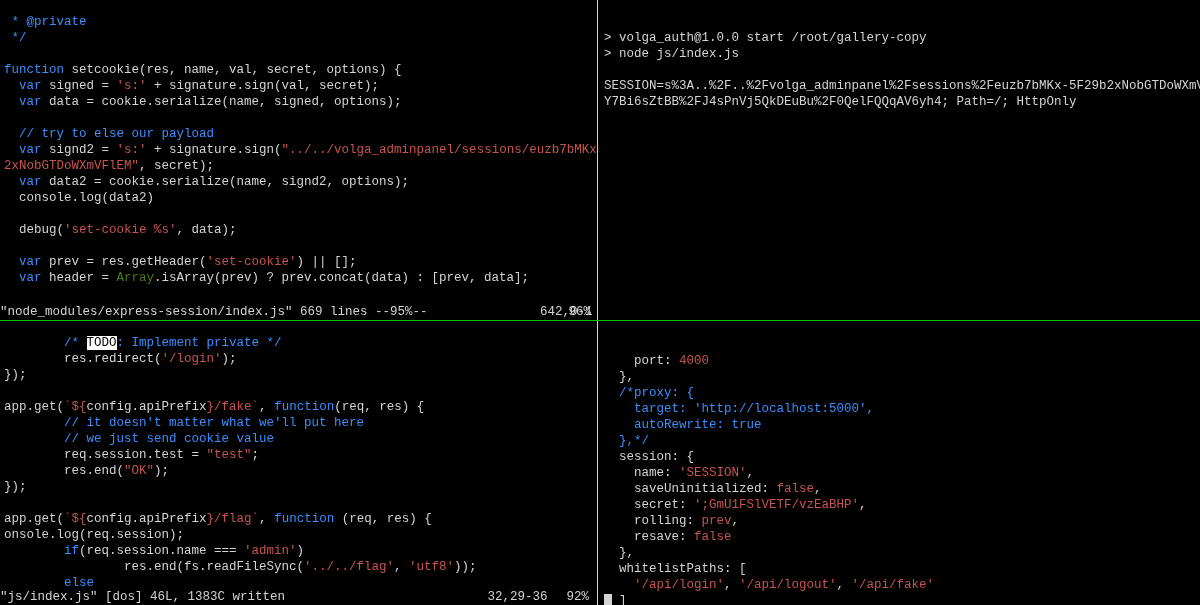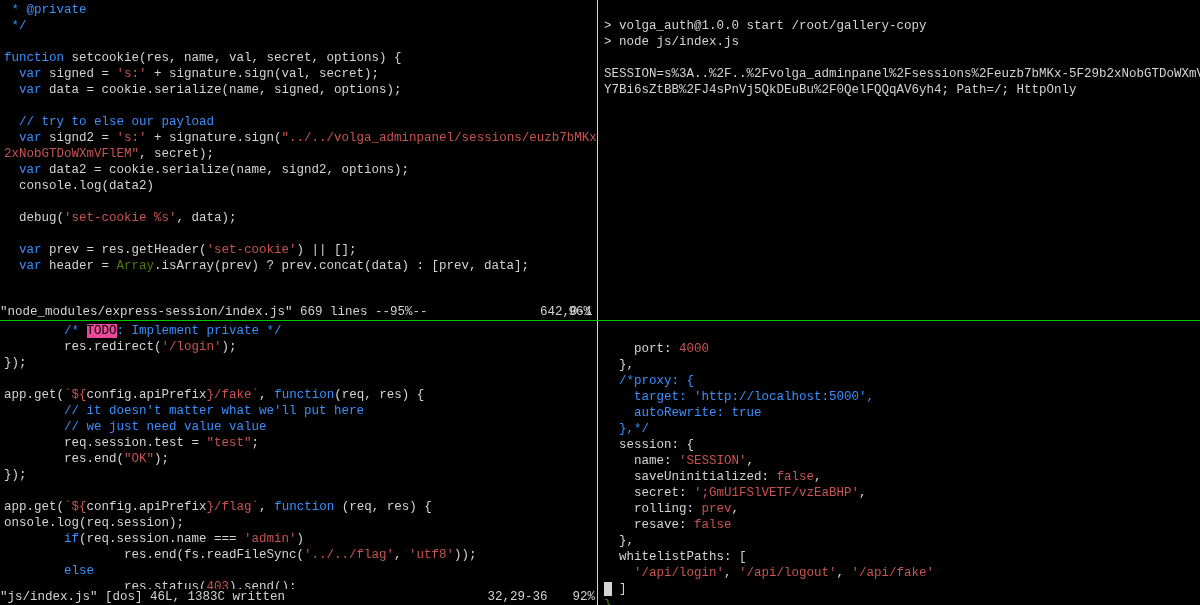--- a/index.html
+++ b/index.html
@@ -1,28 +1,28 @@
 <!DOCTYPE html>
 <html><head>
 <meta charset="utf-8">
 <style>
   html,body{margin:0;padding:0;background:#000;overflow:hidden}
   body{font-family:Consolas,'Courier New',monospace;font-size:12.5px;line-height:16px;color:#d4d4d4;width:1200px;height:605px;position:relative}
   .pane{position:absolute;overflow:hidden}
   .status{position:absolute;bottom:0;left:0;right:0;height:16px;color:#d4d4d4;background:#000;white-space:pre}
   .vert-border{position:absolute;top:0;bottom:0;width:1px;background:#d4d4d4}
   .hor-border{position:absolute;left:0;right:0;height:1px;background:#00c800}
-  .code{white-space:pre;padding:2px 4px}
+  .code{white-space:pre;padding:14px 4px}
   
   .kw{color:#3a8fff}      
   .str{color:#c75450}     
   .cmt{color:#3a8fff}
   .num{color:#c75450}
   .arr{color:#4d7c0f}     
-  .hl{background:#ec4899;color:#000}
+  .hl{background:#ffffff;color:#000}
   .true{color:#c75450}
   .false{color:#c75450}
   .cursor{background:#d4d4d4;color:#000}
 </style>
 </head>
 <body>
 
 <div class="vert-border" style="left:597px"></div>
 
 <div class="hor-border" style="top:320px"></div>
@@ -59,33 +59,33 @@
 </div>
 </div>
 
 <div class="pane" style="left:0;top:321px;width:597px;height:284px">
 <div class="code">        <span class="cmt">/* </span><span class="hl">TODO</span><span class="cmt">: Implement private */</span>
         res.redirect(<span class="str">'/login'</span>);
 });
 
 app.get(<span class="str">`${</span>config.apiPrefix<span class="str">}</span><span class="str">/fake</span><span class="str">`</span>, <span class="kw">function</span>(req, res) {
         <span class="cmt">// it doesn't matter what we'll put here</span>
-        <span class="cmt">// we just need value value</span>
+        <span class="cmt">// we just send cookie value</span>
         req.session.test = <span class="str">"test"</span>;
         res.end(<span class="str">"OK"</span>);
 });
 
 app.get(<span class="str">`${</span>config.apiPrefix<span class="str">}</span><span class="str">/flag</span><span class="str">`</span>, <span class="kw">function</span> (req, res) {
 onsole.log(req.session);
         <span class="kw">if</span>(req.session.name === <span class="str">'admin'</span>)
                 res.end(fs.readFileSync(<span class="str">'../../flag'</span>, <span class="str">'utf8'</span>));
         <span class="kw">else</span>
                 res.status(<span class="num">403</span>).send();
 });</div>
-<div class="status"><span>"js/index.js" [dos] 46L, 1383C written</span>                           <span>32,29-36</span>      <span style="position:absolute;right:2px">92%</span></div>
+<div class="status"><span>"js/index.js" [dos] 46L, 1383C written</span>                           <span>32,29-36</span>      <span style="position:absolute;right:8px">92%</span></div>
 </div>
 
 <div class="pane" style="left:600px;top:339px;width:600px;height:284px">
 <div class="code">    port: <span class="num">4000</span>
   },
   <span class="cmt">/*proxy: {
     target: </span><span class="cmt">'http://localhost:5000'</span><span class="cmt">,
     autoRewrite: true
   },*/</span>
   session: {

